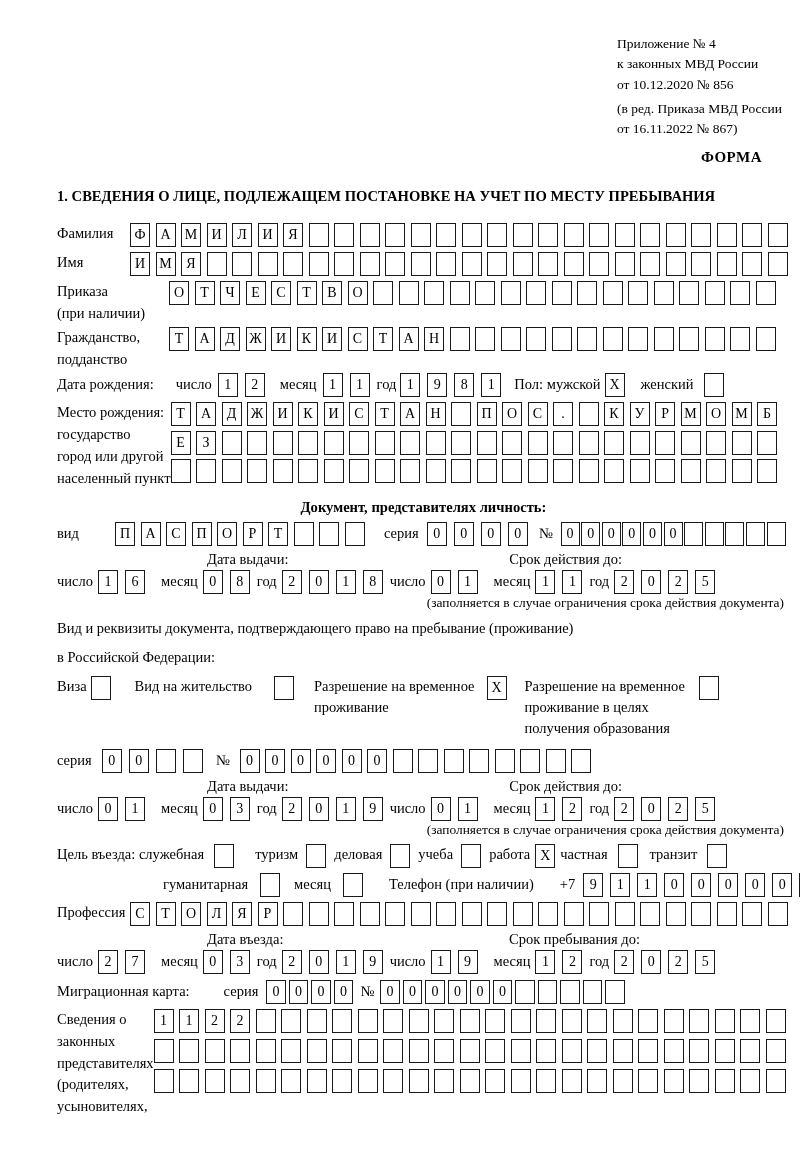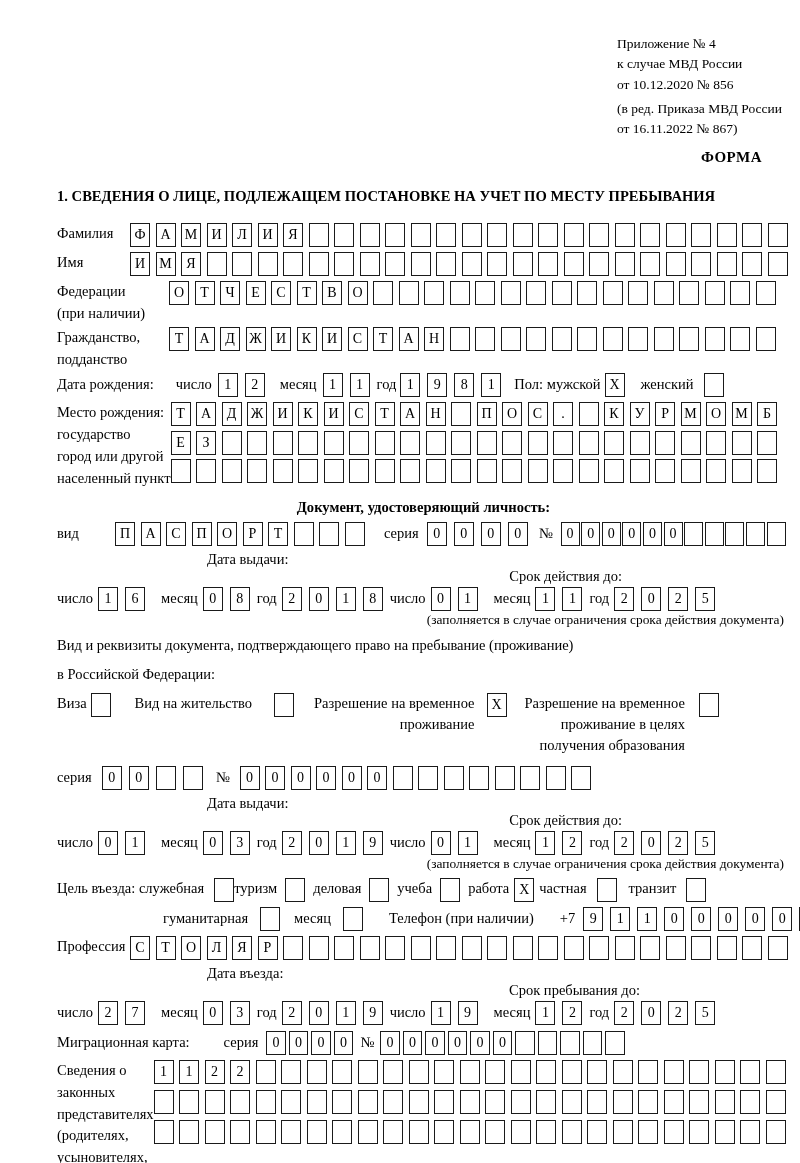--- a/index.html
+++ b/index.html
@@ -16,44 +16,44 @@
   .lab{flex:0 0 73px;}
   .lab2{flex:0 0 112px;}
   .lab3{flex:0 0 88px;}
   .cells{display:inline-flex;flex-wrap:nowrap;}
   .cell{box-sizing:border-box;flex:0 0 auto;width:20px;height:24px;border:1.7px solid #1a1a1a;margin-right:5.5px;display:inline-flex;align-items:center;justify-content:center;font-size:14px;background:#fff;}
   .sp .cell{margin-right:7px;}
   .tight .cell{width:19px;margin-right:1.6px;}
   .mtight .cell{width:19.5px;margin-right:3px;}
   .cb{margin-right:0;}
   .center-b{font-weight:bold;text-align:center;font-size:14.6px;margin:10px 0 6px 0;}
-  .hdr2{display:flex;font-size:14.5px;margin:4px 0 2px 0;flex-direction:column;}
+  .hdr2{display:flex;font-size:14.5px;margin:4px 0 2px 0;}
   .hdr2 .h-l{margin-left:150px;}
   .hdr2 .h-r{margin-left:auto;margin-right:168px;}
   .dates{display:flex;align-items:center;padding-right:82px;}
   .dates .grp{display:inline-flex;align-items:center;}
   .dates .grp .lbl{margin-right:5px;}
   .dates .grp .lbl.mid{margin-left:9px;}
   .spacer{flex:1;}
   .note{text-align:right;padding-right:6px;font-size:13.4px;margin:1px 0 6px 0;font-family:Liberation Serif, serif;}
   .plain{font-size:14.5px;line-height:1.55;}
   .visa-row{margin-top:8px;}
-  .vcol{text-align:right;font-size:14.5px;line-height:1.45;}
+  .vcol{text-align:left;font-size:14.5px;line-height:1.45;}
   .stack{display:flex;flex-direction:column;}
   .crow{margin-bottom:4.5px;}
   .mt6{margin-top:6px;}
 </style>
 </head>
 <body>
 
 <div class="page">
 
   <div class="appendix">
     <div>Приложение № 4</div>
-    <div>к случае МВД России</div>
+    <div>к законных МВД России</div>
     <div>от 10.12.2020 № 856</div>
     <div class="ed">(в ред. Приказа МВД России</div>
     <div>от 16.11.2022 № 867)</div>
   </div>
 
   <div class="forma">ФОРМА</div>
 
 
   <div class="sec">1. СВЕДЕНИЯ О ЛИЦЕ, ПОДЛЕЖАЩЕМ ПОСТАНОВКЕ НА УЧЕТ ПО МЕСТУ ПРЕБЫВАНИЯ</div>
 
@@ -116,21 +116,21 @@
         <span class="cell"></span>
         <span class="cell"></span>
         <span class="cell"></span>
         <span class="cell"></span>
         <span class="cell"></span>
       </span>
   </div>
 
   <div class="row" style="margin-bottom:2px;">
     <span class="lab2 stack">
-      <span class="lbl">Федерации</span>
+      <span class="lbl">Приказа</span>
       <span class="lbl">(при наличии)</span>
     </span>
     <span class="cells">
         <span class="cell">О</span>
         <span class="cell">Т</span>
         <span class="cell">Ч</span>
         <span class="cell">Е</span>
         <span class="cell">С</span>
         <span class="cell">Т</span>
         <span class="cell">В</span>
@@ -294,21 +294,21 @@
           <span class="cell"></span>
           <span class="cell"></span>
           <span class="cell"></span>
           <span class="cell"></span>
           <span class="cell"></span>
           <span class="cell"></span>
         </span>
     </span>
   </div>
 
-  <div class="center-b">Документ, удостоверяющий личность:</div>
+  <div class="center-b">Документ, представителях личность:</div>
 
   <div class="row" style="align-items:center;">
     <span class="lbl" style="flex:0 0 58px;">вид</span>
     <span class="cells">
         <span class="cell">П</span>
         <span class="cell">А</span>
         <span class="cell">С</span>
         <span class="cell">П</span>
         <span class="cell">О</span>
         <span class="cell">Р</span>
@@ -478,21 +478,21 @@
           <span class="cell">2</span>
           <span class="cell">5</span>
         </span>
     </span>
   </div>
   <div class="note">(заполняется в случае ограничения срока действия документа)</div>
 
   <div class="row" style="align-items:flex-start;margin-top:4px;">
     <span class="lbl">Цель въезда: служебная</span>
     <span class="cell cb" style="margin-left:10px;"></span>
-    <span class="lbl" style="margin-left:0;">туризм</span>
+    <span class="lbl" style="margin-left:21px;">туризм</span>
     <span class="cell cb" style="margin-left:8px;"></span>
     <span class="lbl" style="margin-left:8px;">деловая</span>
     <span class="cell cb" style="margin-left:8px;"></span>
     <span class="lbl" style="margin-left:8px;">учеба</span>
     <span class="cell cb" style="margin-left:8px;"></span>
     <span class="lbl" style="margin-left:8px;">работа</span>
     <span class="cell cb" style="margin-left:5px;">X</span>
     <span class="lbl" style="margin-left:5px;">частная</span>
     <span class="cell cb" style="margin-left:10px;"></span>
     <span class="lbl" style="margin-left:12px;">транзит</span>

